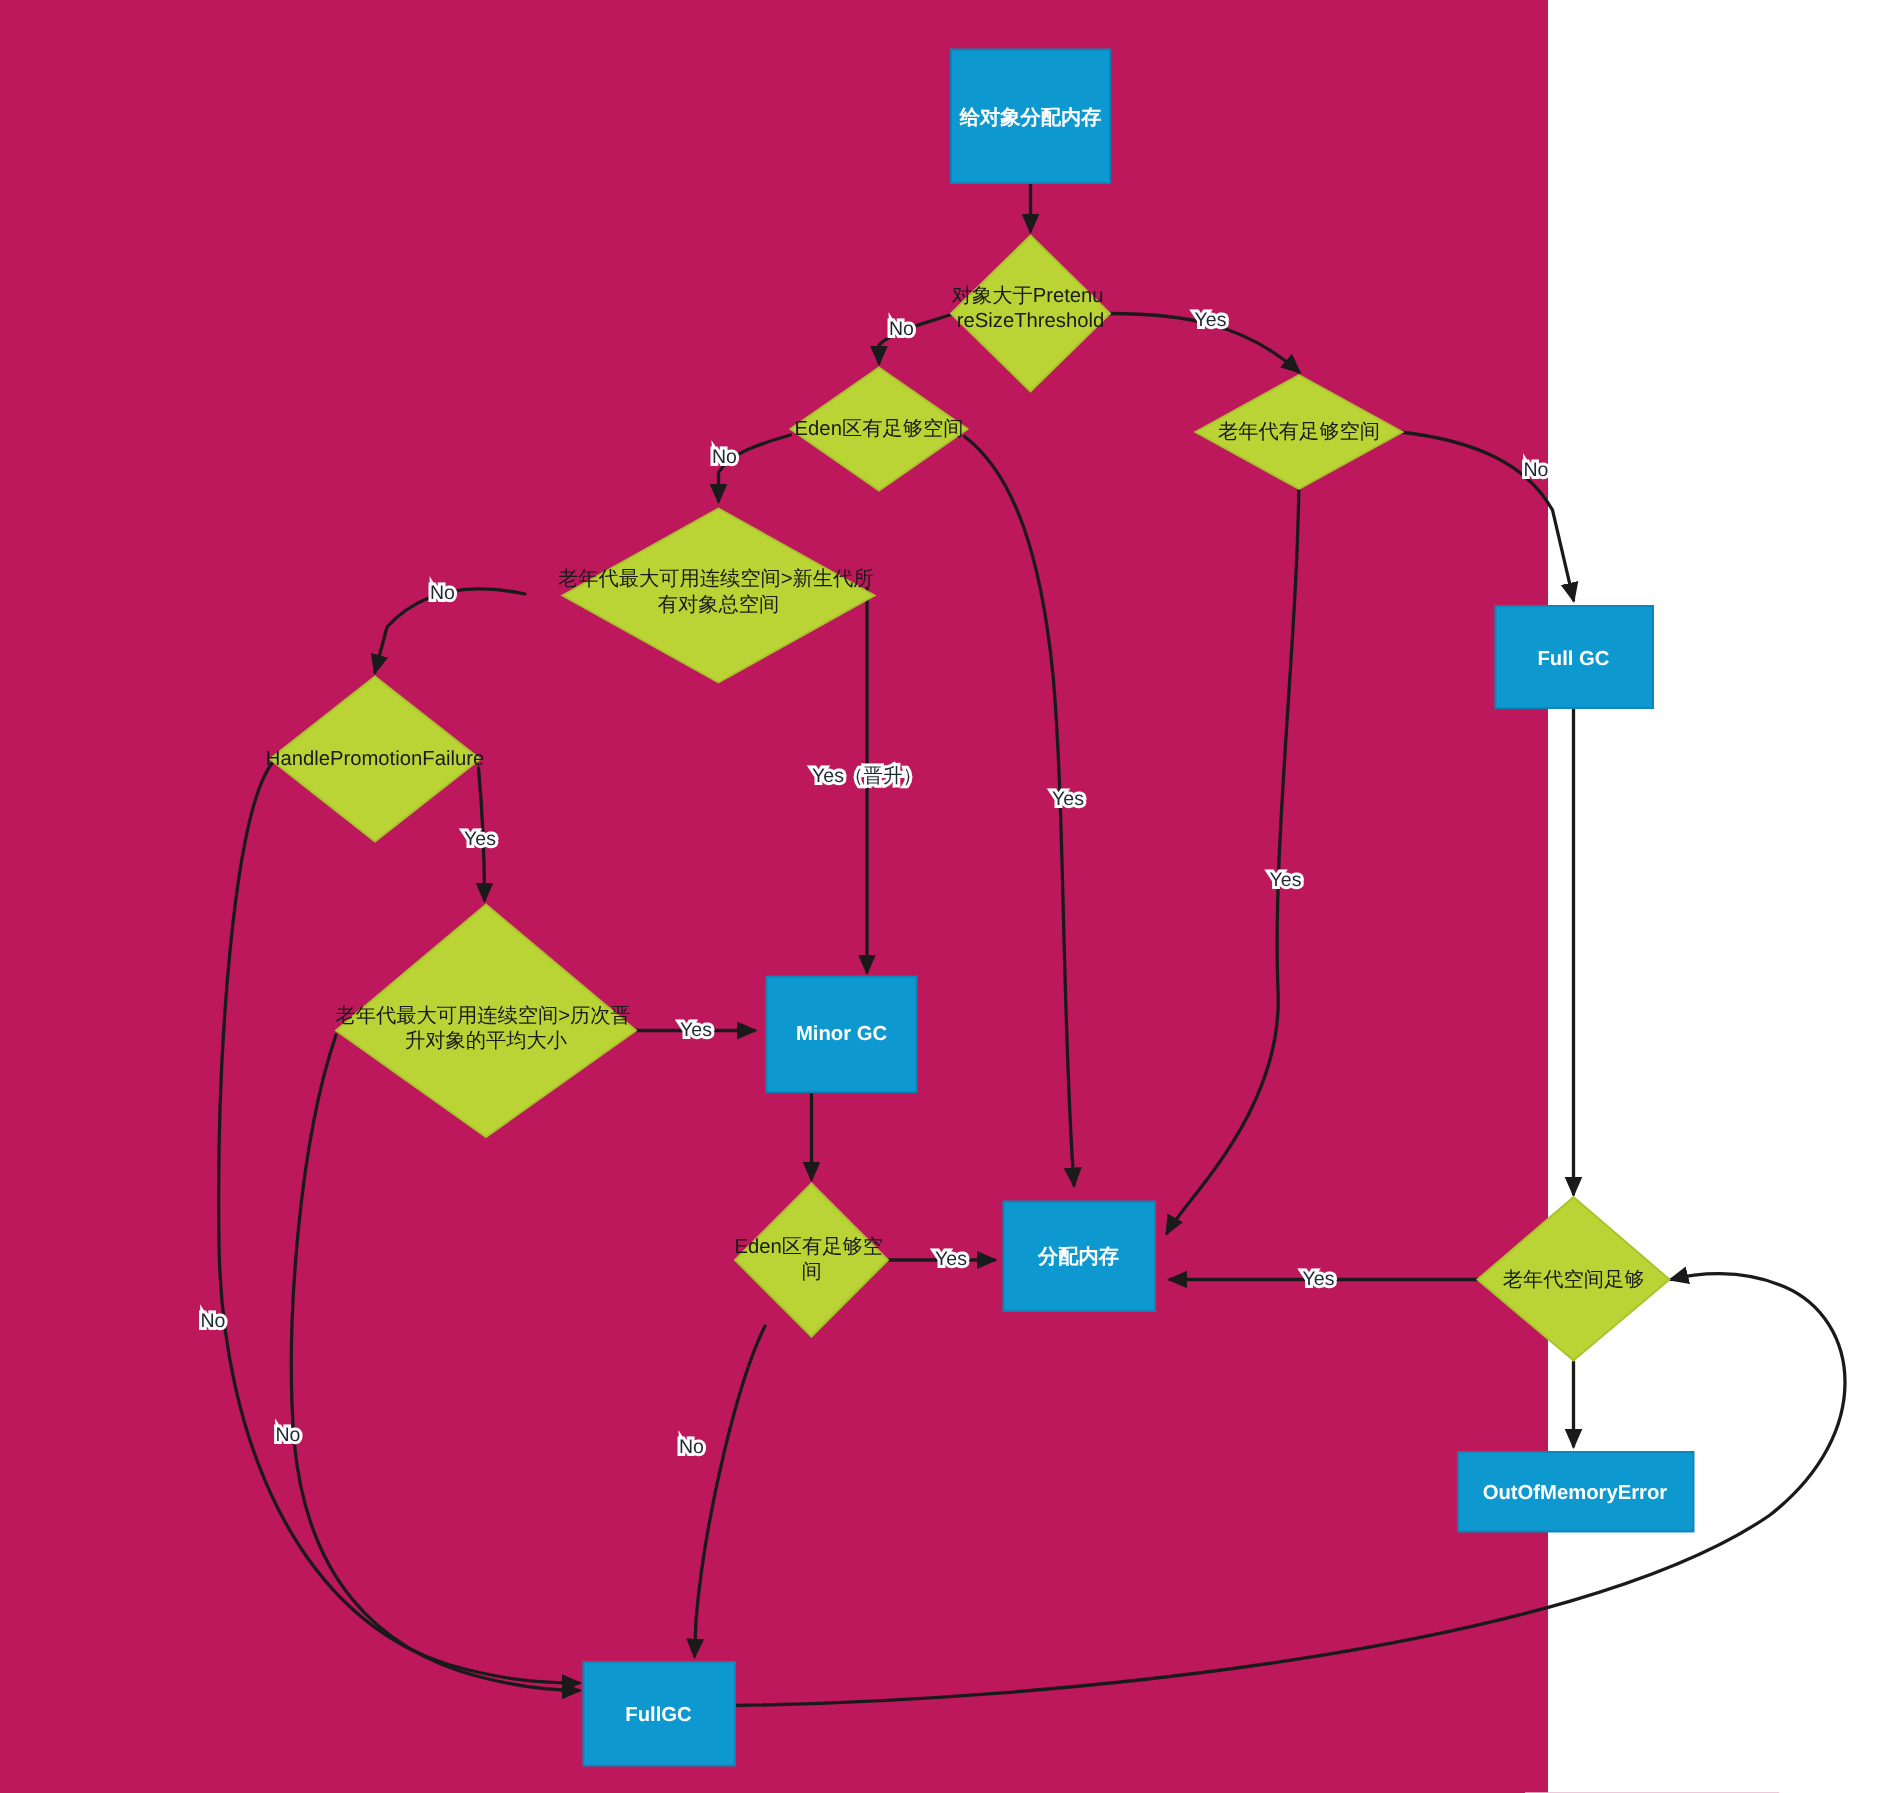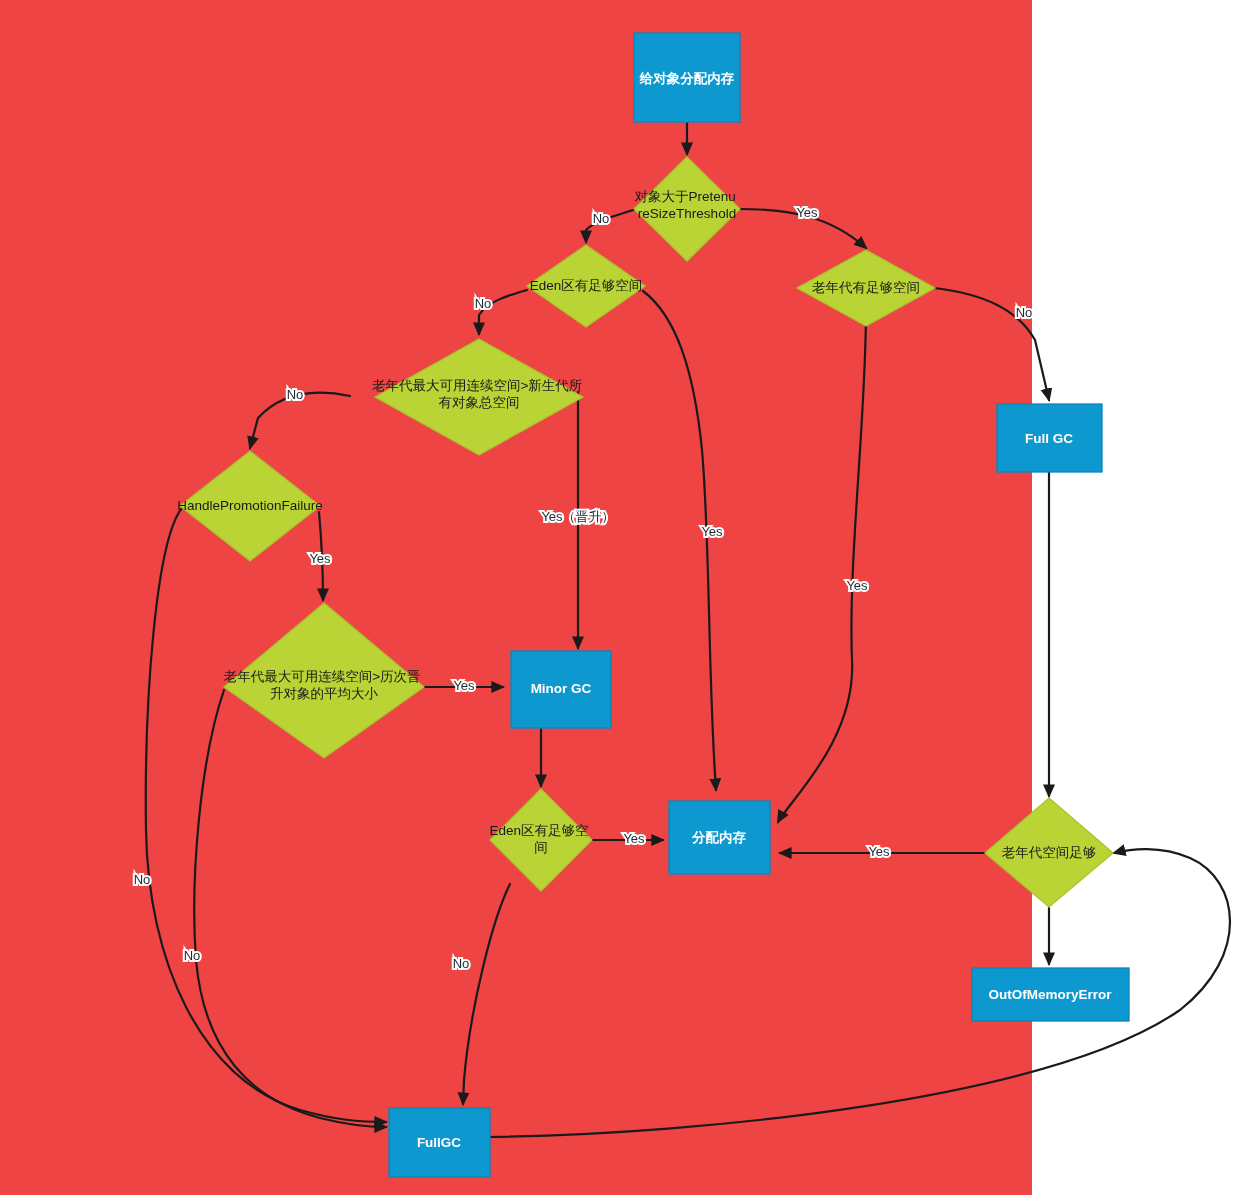--- a/index.html
+++ b/index.html
@@ -10,21 +10,21 @@
   body {
     width: 1260px;
     height: 1195px;
     font-family: "Liberation Sans", sans-serif;
     overflow: hidden;
   }
   #canvas {
     position: relative;
     width: 1032px;
     height: 1195px;
-    background: #ef4444;
+    background: #be185d;
   }
   svg.flow {
     position: absolute;
     top: 0;
     left: 0;
     width: 1260px;
     height: 1195px;
   }
   .edge {
     fill: none;

